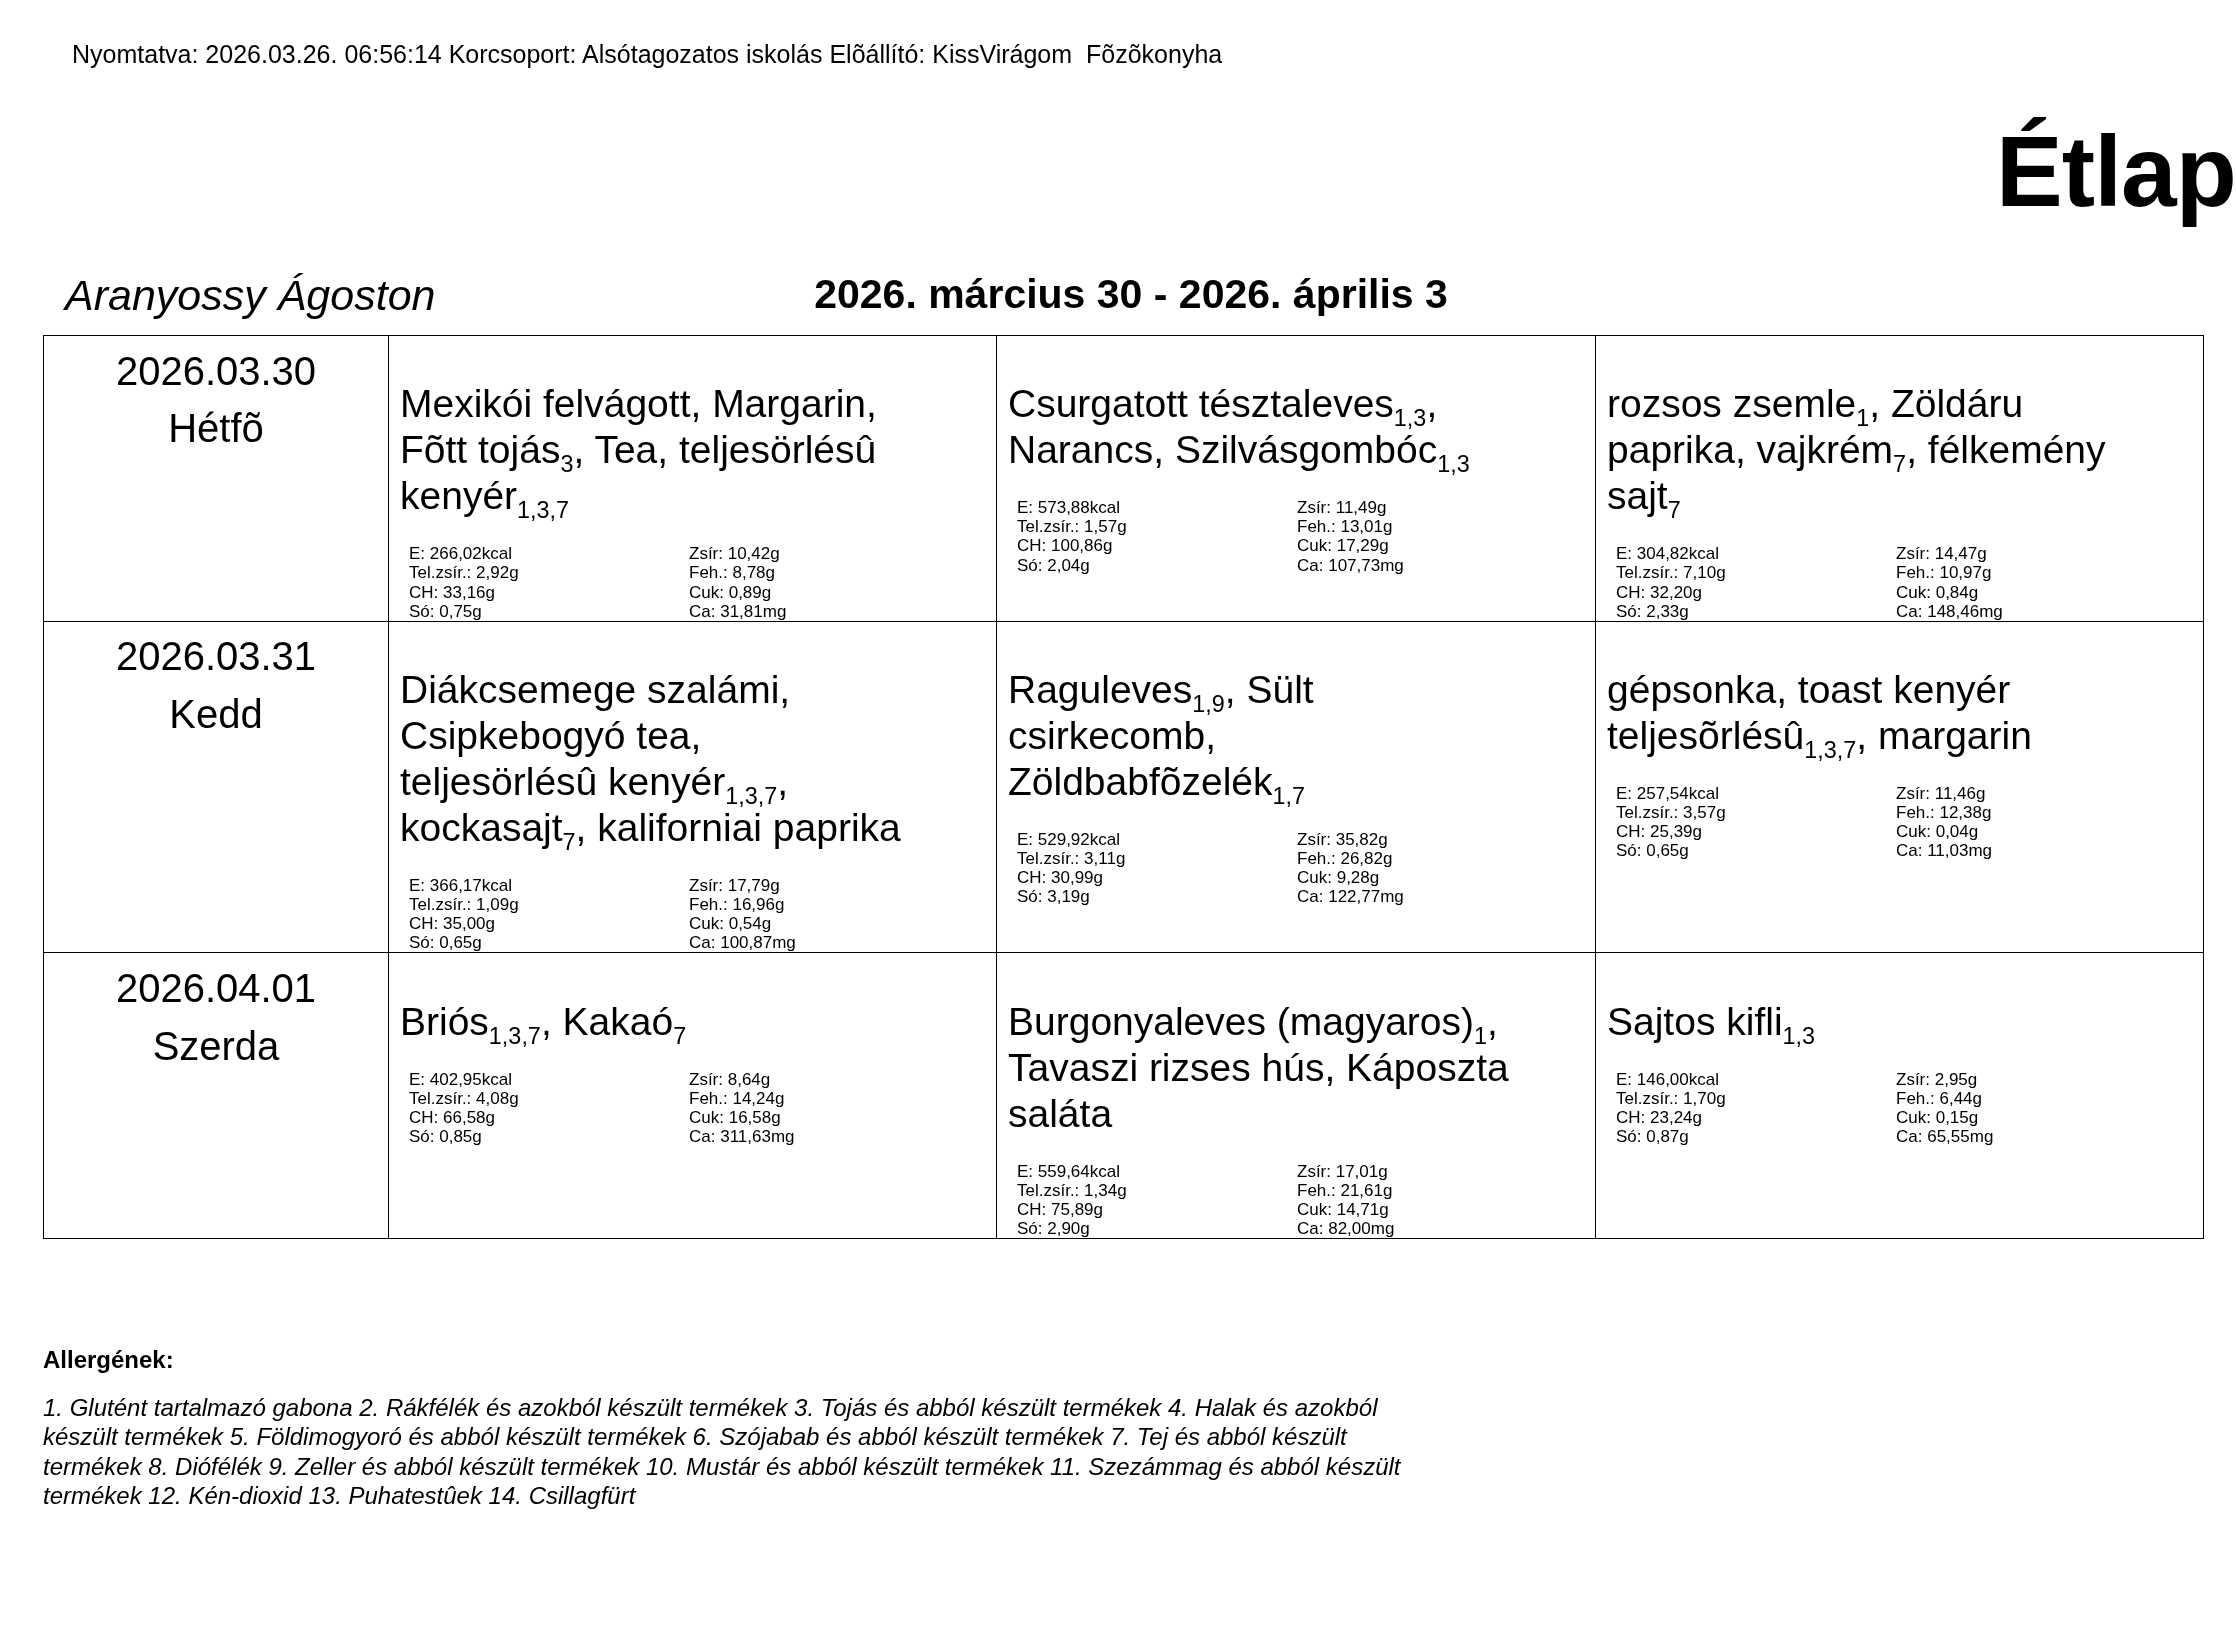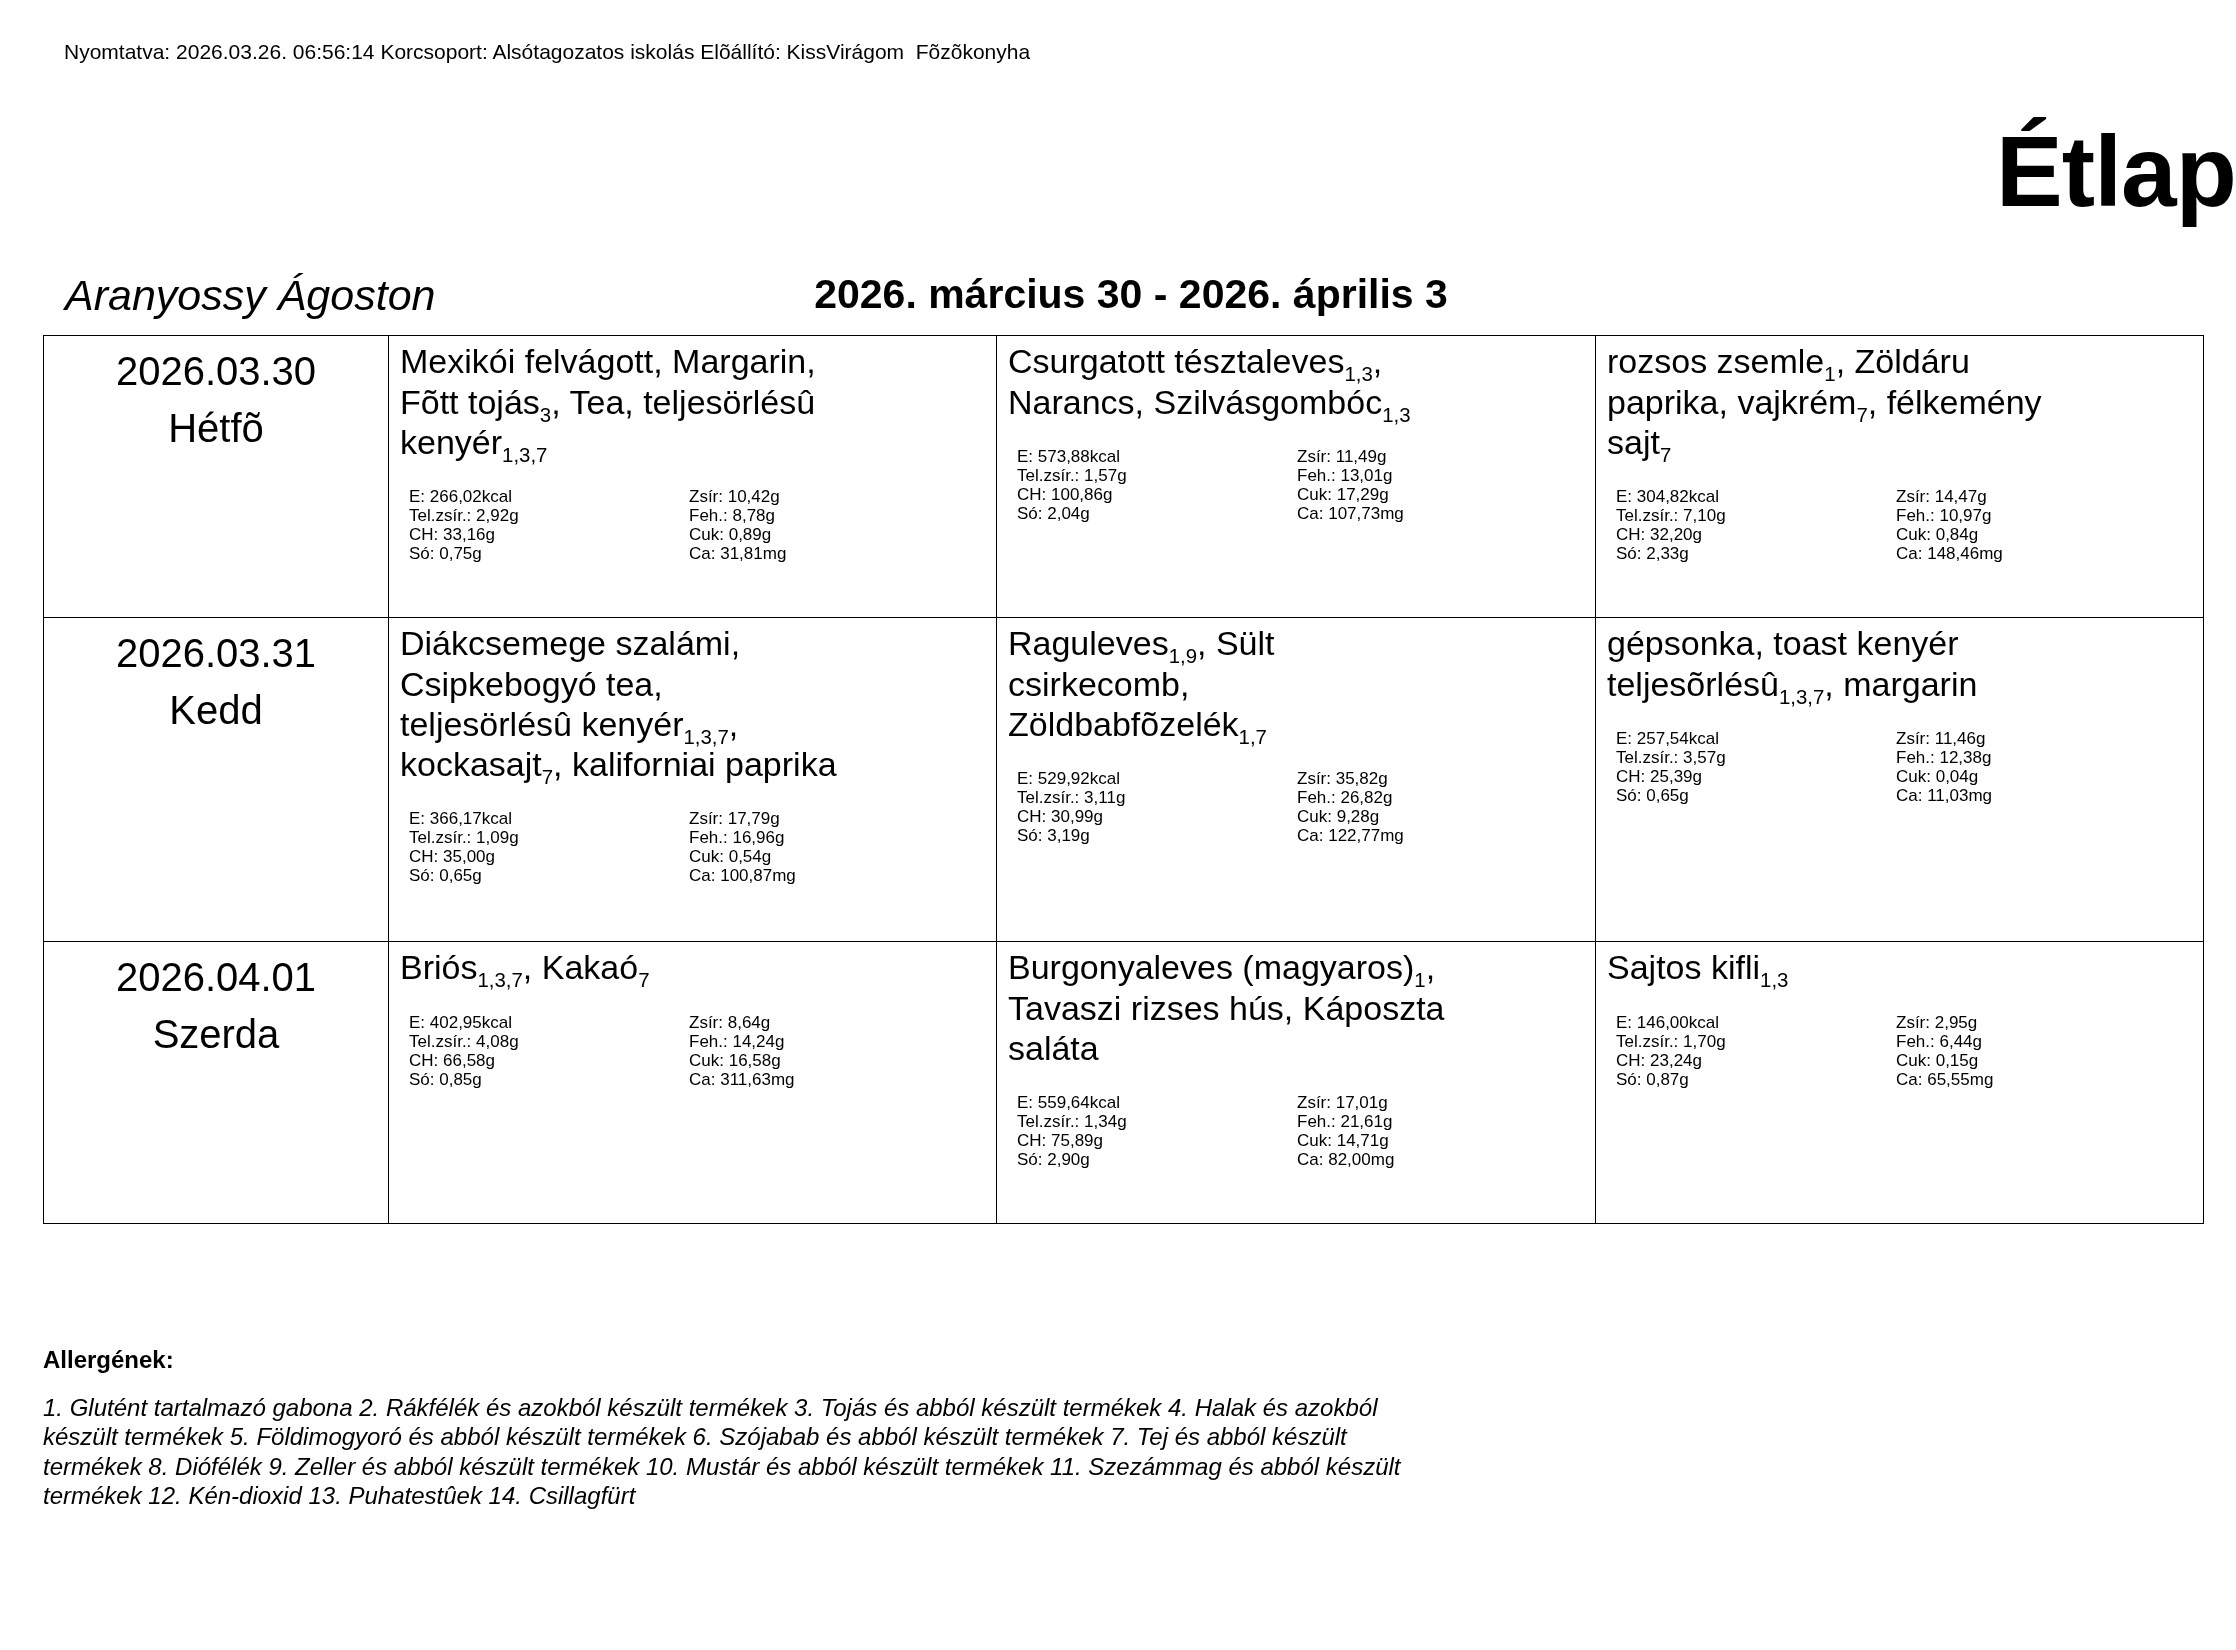--- a/index.html
+++ b/index.html
@@ -1,36 +1,36 @@
 <!DOCTYPE html>
 <html style="font-size:14.5px"><head>
 <meta charset="utf-8">
 <style>
   html,body{margin:0;padding:0;}
   body{
     width:2236px;height:1650px;background:#ffffff;color:#000;
     font-family:"Liberation Sans",sans-serif;position:relative;overflow:hidden;
   }
-  .printed{position:absolute;left:64px;top:40px;font-size:21px;white-space:pre;}
+  .printed{position:absolute;left:72px;top:40px;font-size:25px;white-space:pre;}
   .title{position:absolute;left:0;top:114px;width:100%;text-align:right;
          font-size:100px;font-weight:bold;letter-spacing:-0.9px;}
   .person{position:absolute;left:65px;top:271px;font-size:43px;font-style:italic;}
   .range{position:absolute;left:13px;top:271px;width:100%;text-align:center;
          font-size:41px;font-weight:bold;}
   table.menu{position:absolute;left:43px;top:335px;width:2159px;
              border-collapse:collapse;table-layout:fixed;}
   .menu th,.menu td{border:1.8px solid #000;box-sizing:border-box;vertical-align:top;overflow:hidden;}
   .menu th{font-size:40px;font-weight:bold;text-align:center;padding-top:14.5px;height:112px;}
   tr.r1{height:282px;}
   tr.r2{height:324px;}
   tr.r3{height:282px;}
   td.c-date{text-align:center;padding-top:12.7px;font-size:40px;}
   td.c-date .day{margin-top:12.7px;}
   td.c-meal{padding:5.4px 7.2px 0 11px;}
-  .mtext{font-size:34px;line-height:1.18;white-space:pre-line;}
+  .mtext{font-size:39px;line-height:1.18;white-space:pre-line;margin-top:40px;}
   .mtext sub{font-size:60%;line-height:0;}
   .nutri{display:flex;margin-top:25px;margin-left:9px;font-size:17px;line-height:1.12;}
   .nutri .ncol{flex:none;}
   .nutri .ncol.left{width:280px;}
   .allergens{position:absolute;left:43px;top:1346px;width:2144px;}
   .allergens .atitle{font-size:24px;font-weight:bold;}
   .allergens .atext{font-size:24px;line-height:1.22;margin-top:19px;white-space:pre-line;font-style:italic;}
 </style>
 </head>
 <body>

